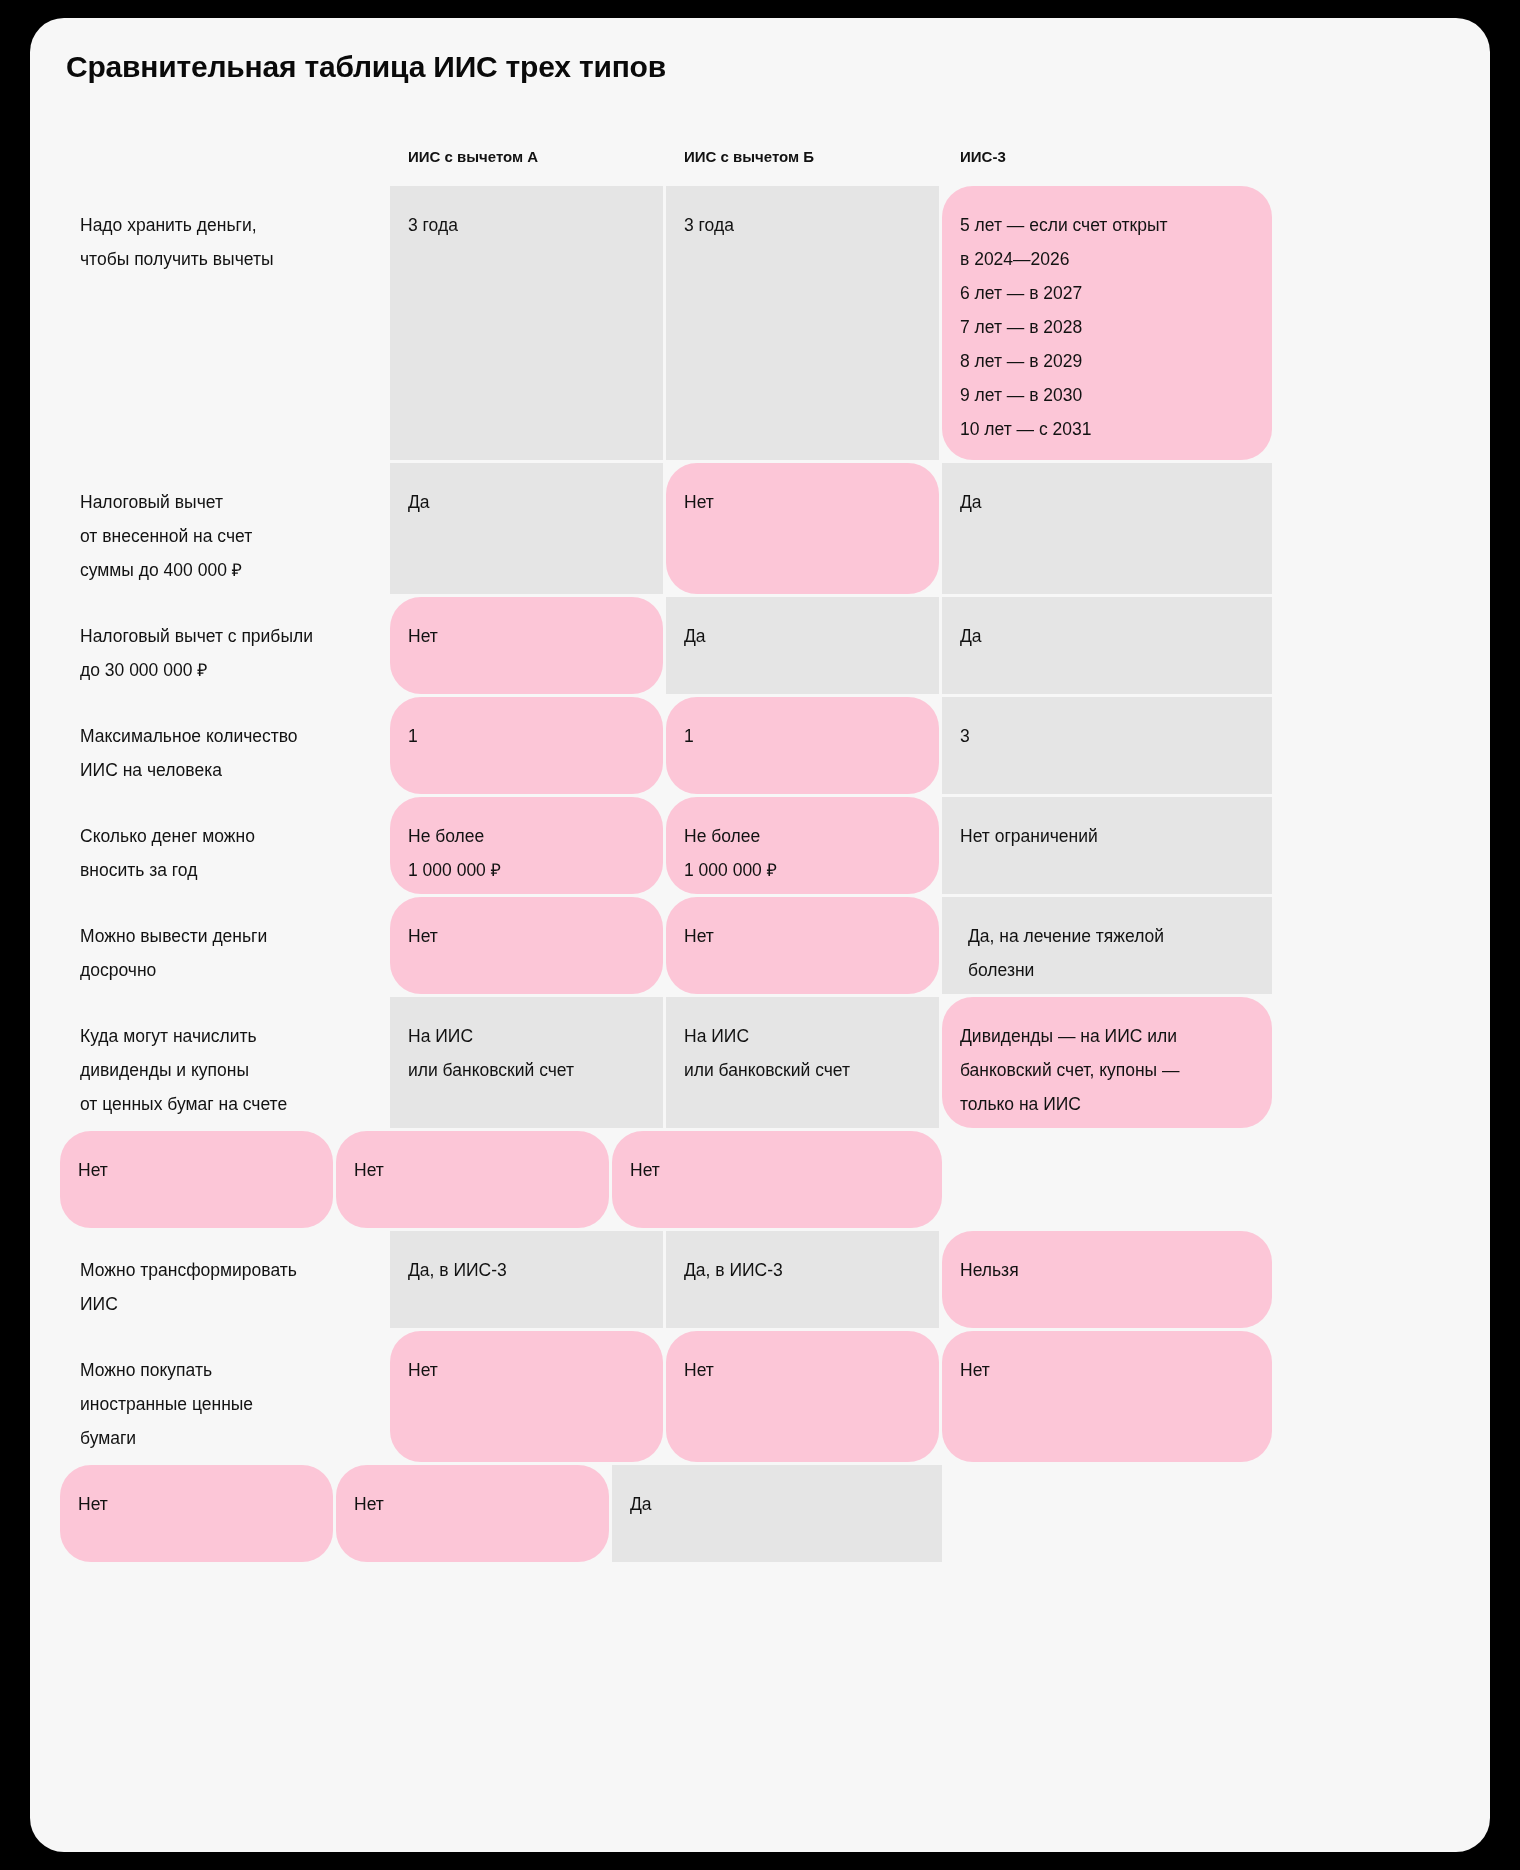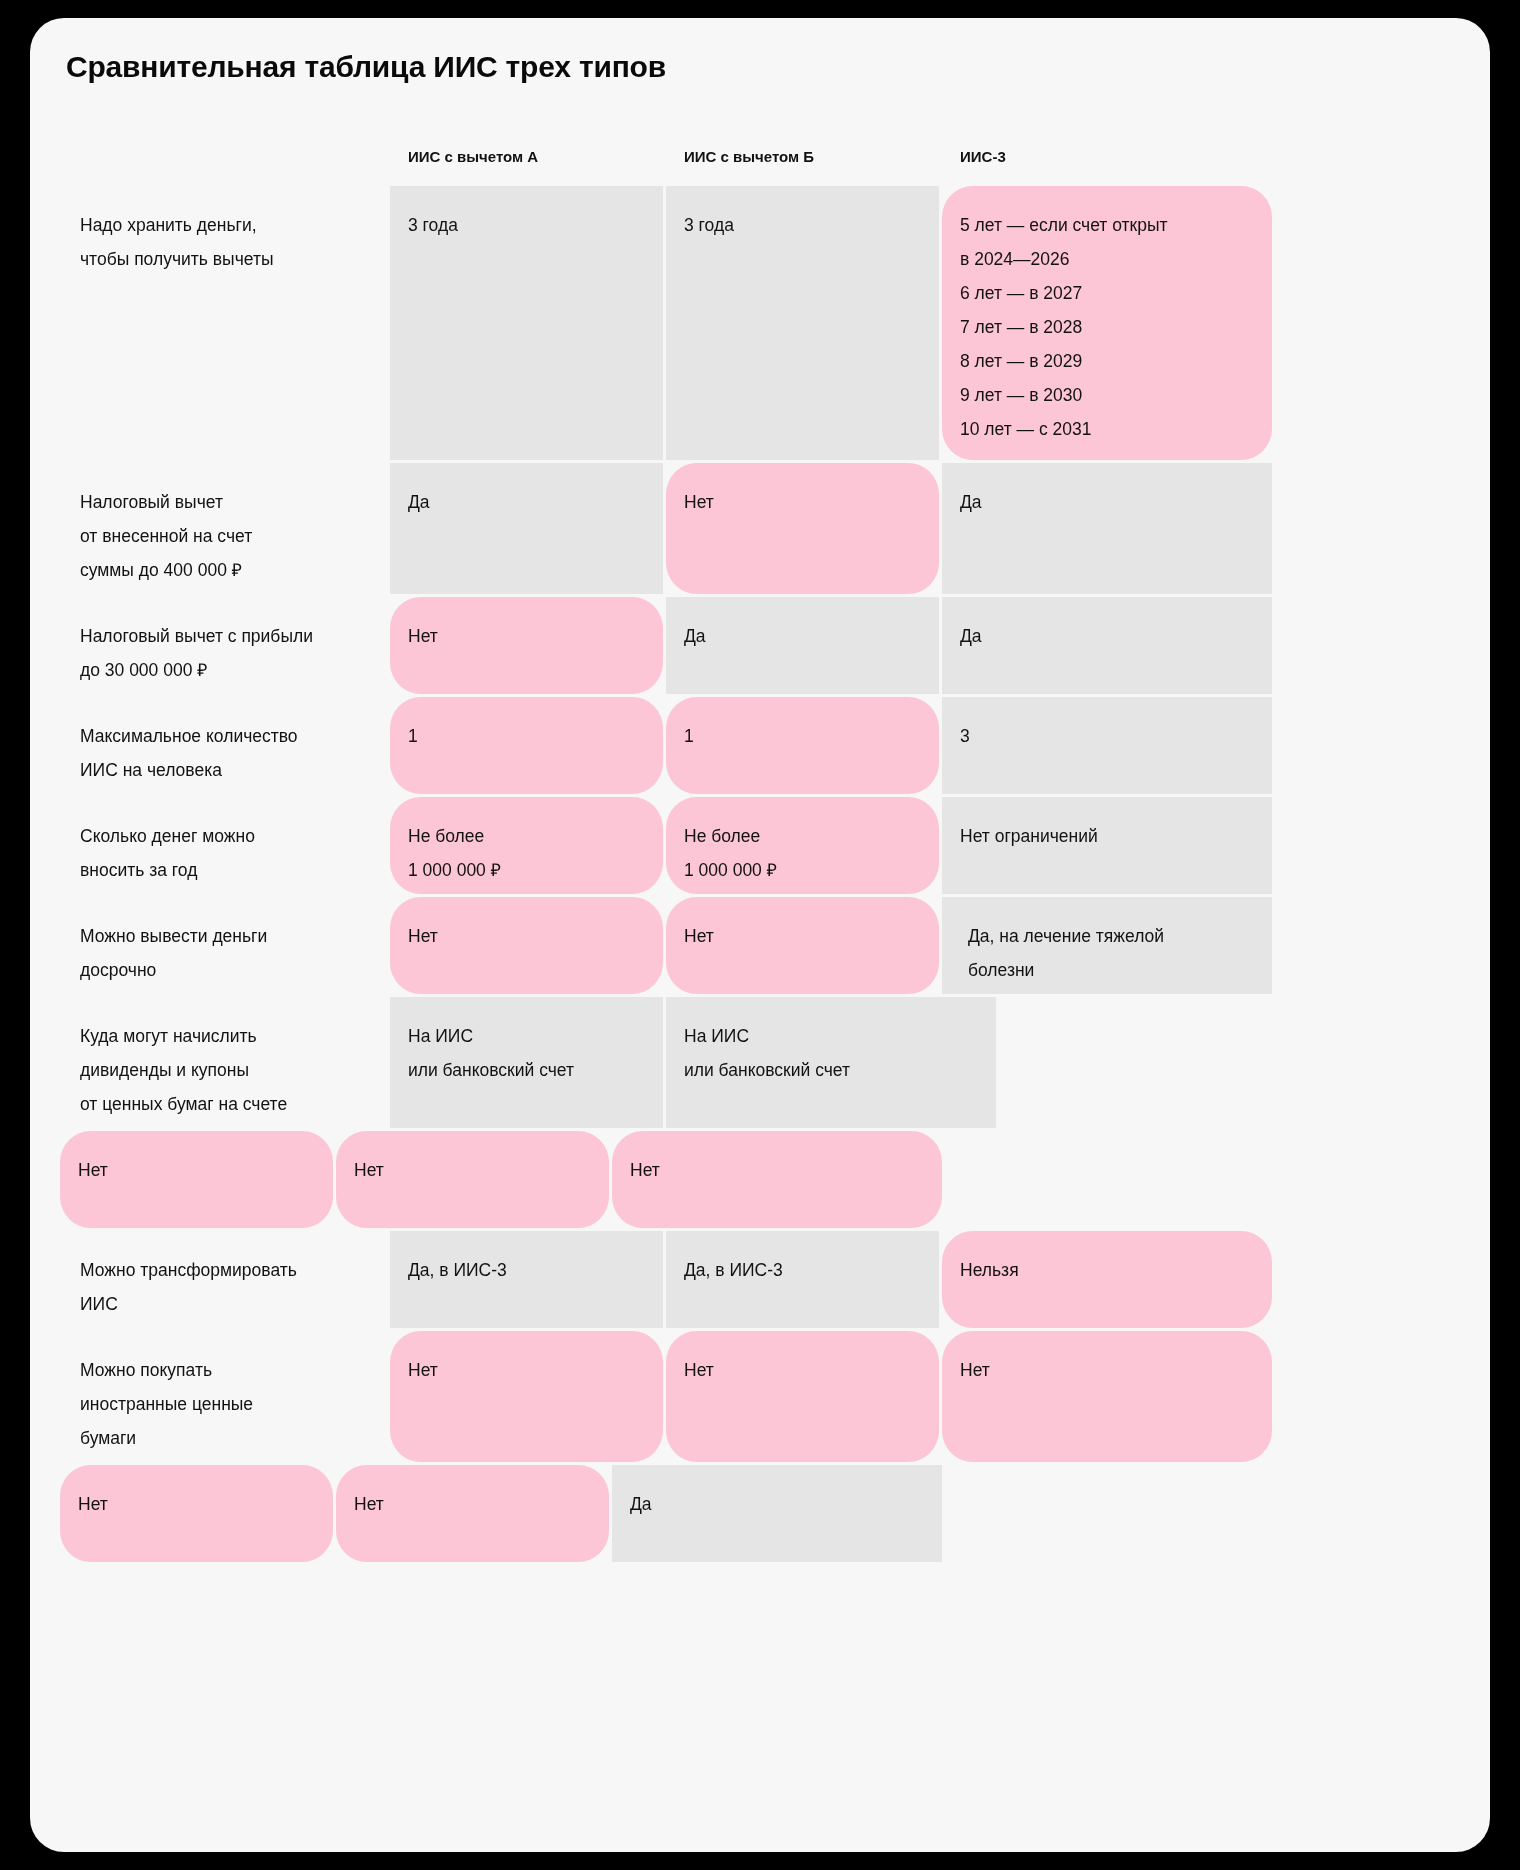--- a/index.html
+++ b/index.html
@@ -159,20 +159,23 @@
       </div>
       <div class="trow gapv"></div>
       <div class="trow">
         <div class="c-label cell-text" style="height: 131px;">Куда могут начислить
 дивиденды и купоны
 от ценных бумаг на счете</div>
         <div class="c-val cell-text green" style="height: 131px;">На ИИС
 или банковский счет</div>
         <div class="c-val cell-text green" style="height: 131px;">На ИИС
 или банковский счет</div>
+        <div class="c-val cell-text pink" style="height: 131px;">Дивиденды — на ИИС или
+банковский счет, купоны —
+только на ИИС</div>
       </div>
       <div class="trow gapv"></div>
       <div class="trow">
         <div class="c-val cell-text pink" style="height: 97px;">Нет</div>
         <div class="c-val cell-text pink" style="height: 97px;">Нет</div>
         <div class="c-val cell-text pink" style="height: 97px;">Нет</div>
       </div>
       <div class="trow gapv"></div>
       <div class="trow">
         <div class="c-label cell-text" style="height: 97px;">Можно трансформировать

